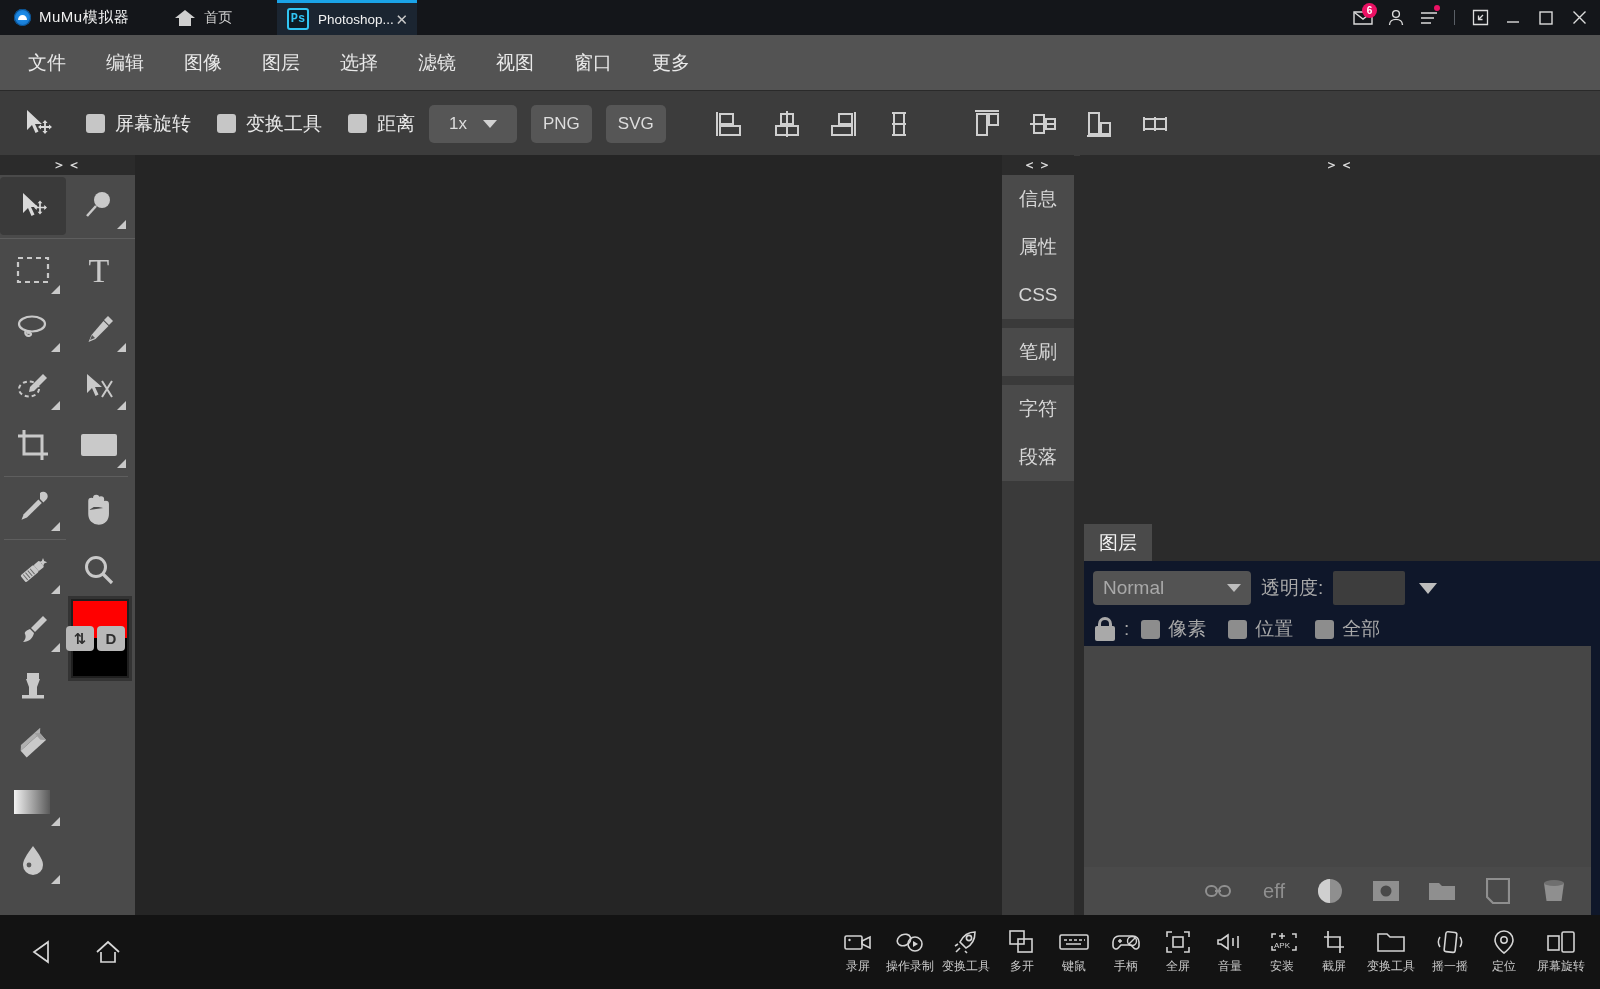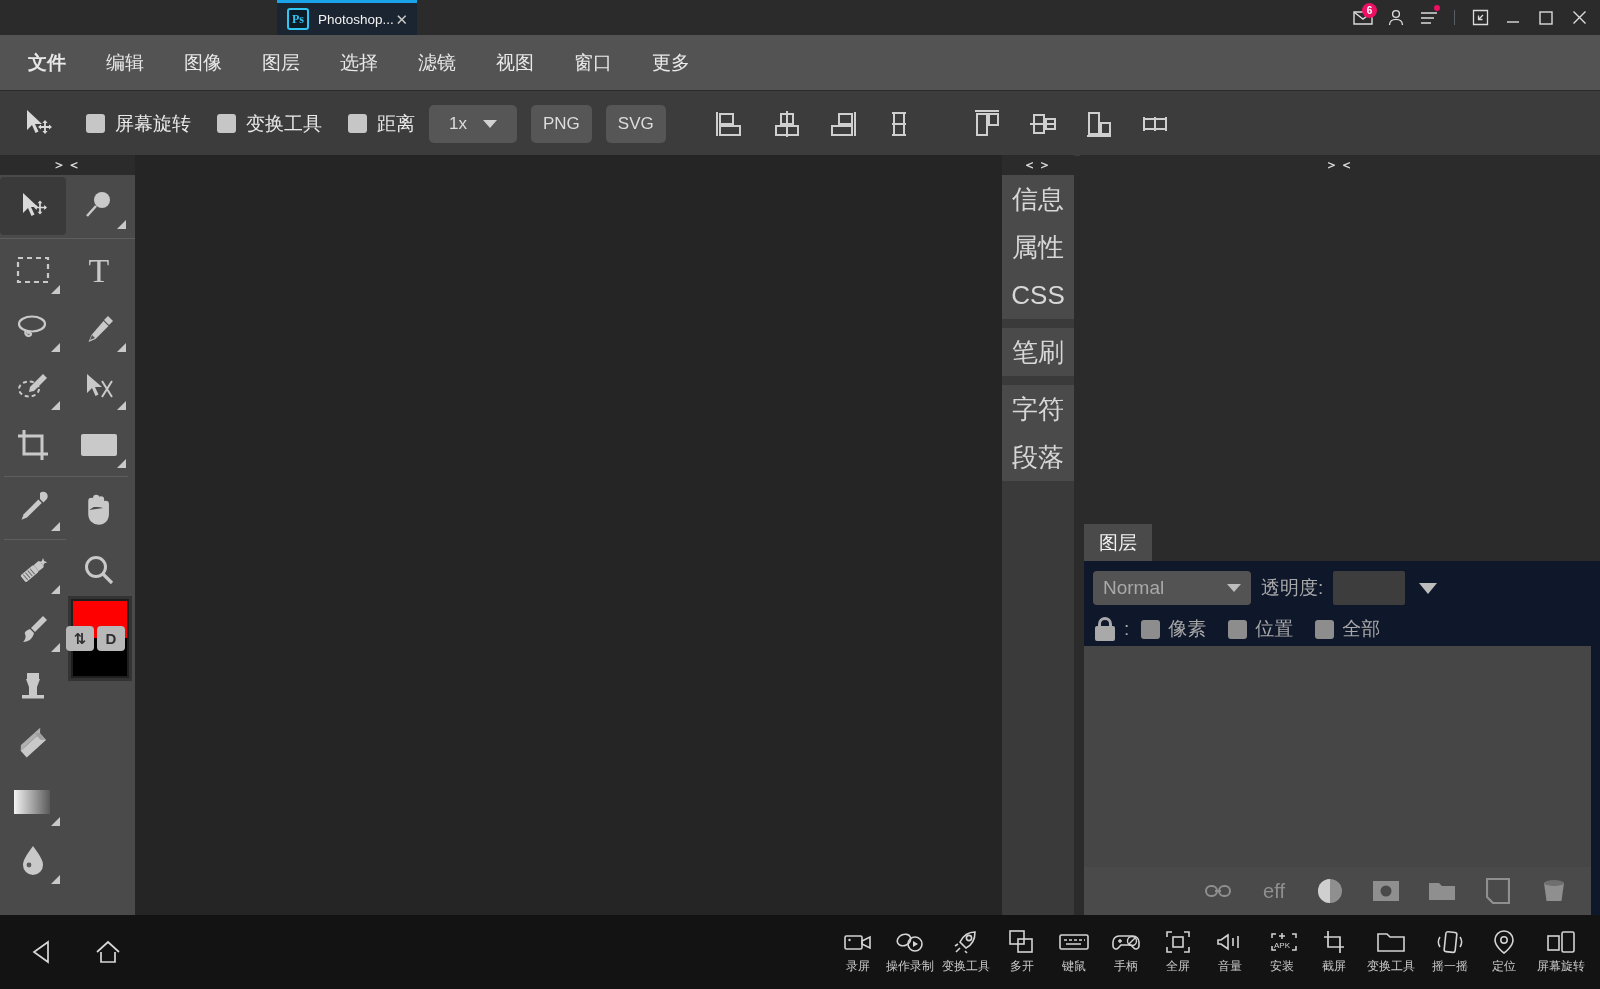--- a/index.html
+++ b/index.html
@@ -40,42 +40,42 @@
 
   .ps-tab{
     position:absolute;left:277px;top:0;width:140px;height:35px;
     background:#1b2531;border-top:3px solid #1aa3e8;
     display:flex;align-items:center;box-sizing:border-box;
   }
   .ps-icon{
     width:22px;height:22px;margin-left:10px;box-sizing:border-box;
     border:2px solid #31c5f4;border-radius:3px;background:#0d1b26;
     color:#31c5f4;font-size:12px;font-weight:bold;
-    display:flex;align-items:center;justify-content:center;font-family:Liberation Serif, serif;
+    display:flex;align-items:center;justify-content:center;font-family:Liberation Mono, monospace;
   }
   .ps-tab-label{font-size:13.5px;color:#f2f2f2;margin-left:9px;flex:1;white-space:nowrap;overflow:hidden;}
   .ps-tab-close{color:#c9c9c9;font-size:15px;margin-right:9px;line-height:1;}
 
   .emu-sys{position:absolute;right:6px;top:0;height:35px;display:flex;align-items:center;gap:3px;}
   .sys-btn{width:30px;height:35px;display:flex;align-items:center;justify-content:center;position:relative;}
   .sys-sep{width:1px;height:15px;background:#5a5f66;margin:0 7px;}
   .badge{
     position:absolute;top:3px;right:1px;min-width:15px;height:15px;border-radius:8px;
     background:#ec1164;color:#fff;font-size:10px;font-weight:bold;
     display:flex;align-items:center;justify-content:center;padding:0 2px;box-sizing:border-box;
   }
   .dot{position:absolute;top:5px;right:4px;width:6px;height:6px;border-radius:50%;background:#ec1164;}
 
   
   .menubar{
     position:absolute;left:0;top:35px;width:1600px;height:55px;
     background:#535353;display:flex;align-items:center;
   }
   .menu-item{font-size:19px;color:#e9e9e9;padding:0 16px;margin-left:8px;line-height:55px;}
-  .menu-item:first-child{margin-left:12px;font-weight:bold;}
+  .menu-item:first-child{margin-left:12px;}
 
   
   .optionsbar{
     position:absolute;left:0;top:90px;width:1600px;height:65px;
     background:#3c3c3c;border-top:1px solid #2a2a2a;
     display:flex;align-items:center;
   }
   .opt-tool{width:44px;height:44px;margin-left:16px;display:flex;align-items:center;justify-content:center;}
   .opt-check{display:flex;align-items:center;gap:10px;margin-left:26px;}
   .cbox{width:19px;height:19px;border-radius:3px;background:#c6c6c6;}
@@ -124,21 +124,21 @@
   .canvas{
     position:absolute;left:135px;top:155px;width:867px;height:760px;background:#252525;
   }
 
   
   .vtabs{
     position:absolute;left:1002px;top:175px;width:72px;height:740px;background:#3a3a3a;
   }
   .vtab{
     height:48px;display:flex;align-items:center;justify-content:center;
-    font-size:26px;color:#d7d7d7;background:#4a4a4a;
+    font-size:19px;color:#d7d7d7;background:#4a4a4a;
   }
   .vtab-gap{height:9px;background:#3a3a3a;}
   .vtabs-top-collapse{
     position:absolute;left:1002px;top:155px;width:72px;height:20px;background:#2b2b2b;
     display:flex;align-items:center;justify-content:center;font-size:13px;color:#dcdcdc;letter-spacing:2px;font-weight:bold;
   }
   .vtabs-filler{position:absolute;left:1002px;top:663px;width:72px;height:252px;background:#3a3a3a;}
 
   
   .rp-collapse{
@@ -197,20 +197,32 @@
   }
   .bb-label{font-size:12px;color:#cbcbcb;white-space:nowrap;}
   .bb-ico{height:24px;display:flex;align-items:center;justify-content:center;}
   svg{display:block;}
 </style>
 </head>
 <body>
 
 <div class="app">
 
+  <div class="emu-titlebar">
+    <div class="emu-brand">
+      <span class="mumu-logo">
+          <i></i>
+        </span>
+      <span class="emu-brand-text">MuMu模拟器</span>
+    </div>
+    <div class="emu-home">
+      <span class="home-glyph"></span>
+      <span class="emu-home-text">首页</span>
+    </div>
+  </div>
 
   <div class="ps-tab">
     <span class="ps-icon">Ps</span>
     <span class="ps-tab-label">Photoshop...</span>
     <span class="ps-tab-close">✕</span>
   </div>
 
   <div class="emu-sys">
     <div class="sys-btn">
       <svg width="20" height="16" viewBox="0 0 20 16">

